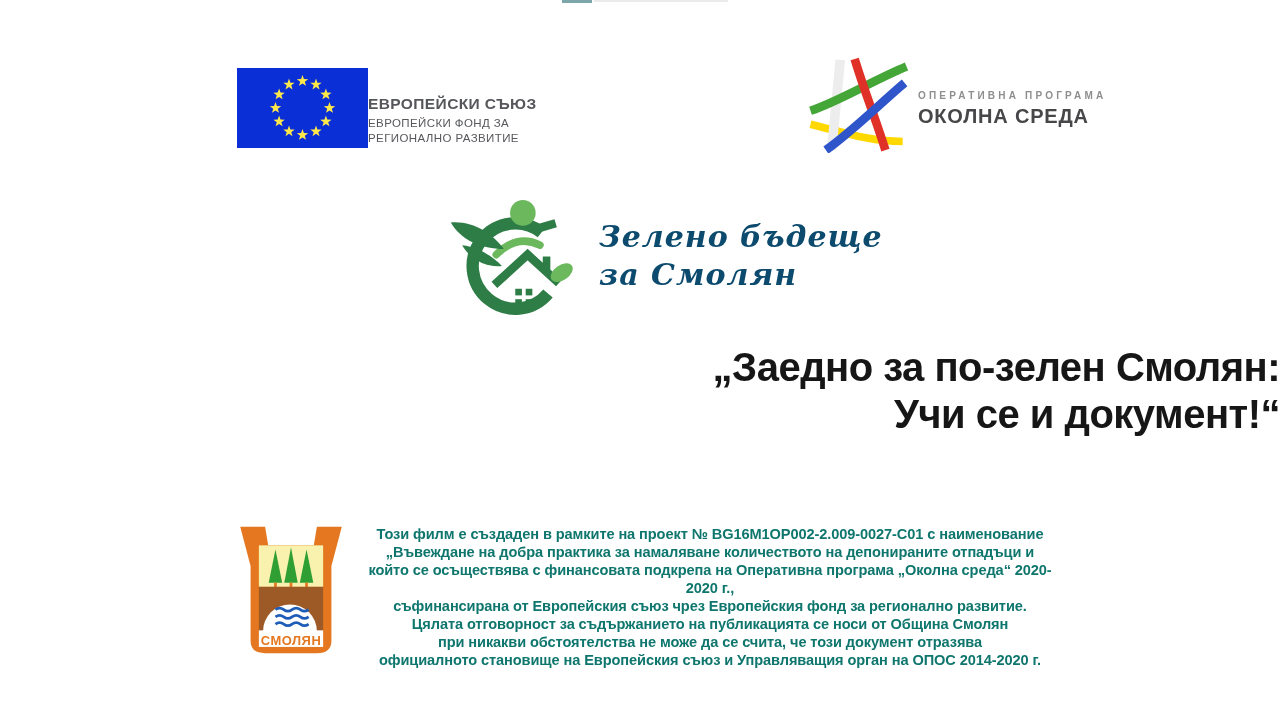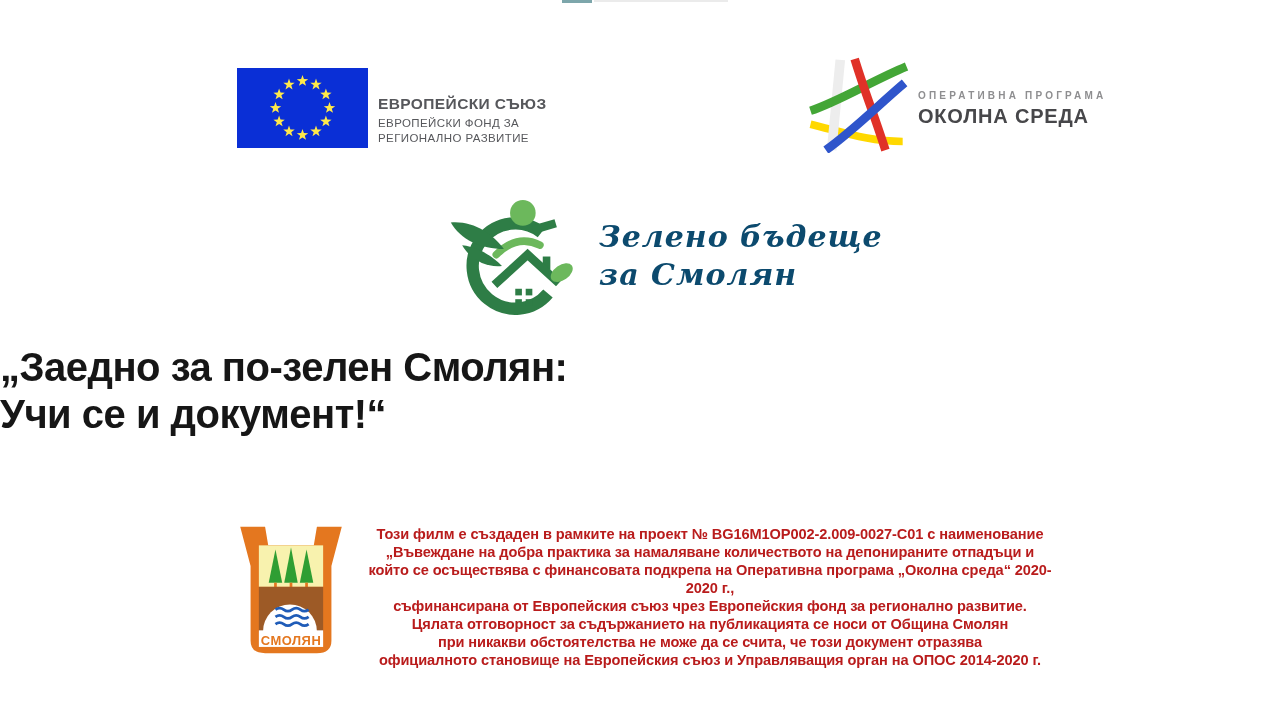--- a/index.html
+++ b/index.html
@@ -21,21 +21,21 @@
     background: #7da6ab;
   }
   .progress-track {
     position: absolute; left: 594px; top: 0; width: 134px; height: 2px;
     background: #ebebeb;
   }
 
   
   .eu-block { position: absolute; left: 237px; top: 68px; display: flex; align-items: center; }
   .eu-flag { display: block; }
-  .eu-text { margin-left: 10px; margin-top: 24px; color: #56575b; }
+  .eu-text { margin-top: 24px; color: #56575b; }
   .eu-text .eu-title {
     font-size: 15.5px; font-weight: 700; letter-spacing: 0.4px; line-height: 19px;
     margin-bottom: 3px;
   }
   .eu-text .eu-sub {
     font-size: 11.5px; font-weight: 400; letter-spacing: 0.4px; line-height: 15px;
   }
 
   
   .opos-block { position: absolute; left: 808px; top: 57px; display: flex; align-items: flex-start; }
@@ -55,30 +55,30 @@
     margin-left: 24px; margin-top: 22px;
     font-family: "DejaVu Serif", serif;
     font-style: italic; font-weight: 700;
     color: #0c4a6e; font-size: 30px; line-height: 38px;
     letter-spacing: 1px;
   }
 
   
   .main-title {
     position: absolute; left: 0; top: 344px; width: 1280px;
-    text-align: left; color: #161616;
+    text-align: right; color: #161616;
     font-size: 40px; font-weight: 700; line-height: 47px;
     letter-spacing: -0.5px;
   }
 
   
   .emblem { position: absolute; left: 234px; top: 524px; }
   .disclaimer {
     position: absolute; left: 355px; top: 525px; width: 710px;
-    text-align: center; color: #b91c1c;
+    text-align: center; color: #0f766e;
     font-size: 14.6px; font-weight: 700; line-height: 18px;
     letter-spacing: -0.1px;
   }
 </style>
 </head>
 <body>
 
 <div class="stage">
 
   <div class="progress-played"></div>

